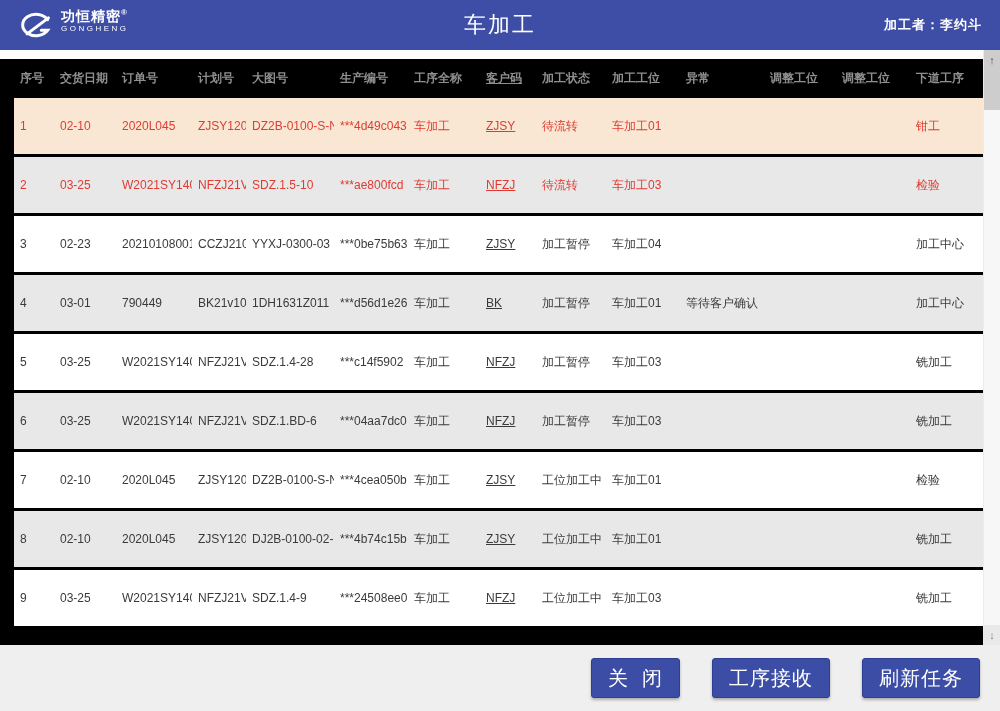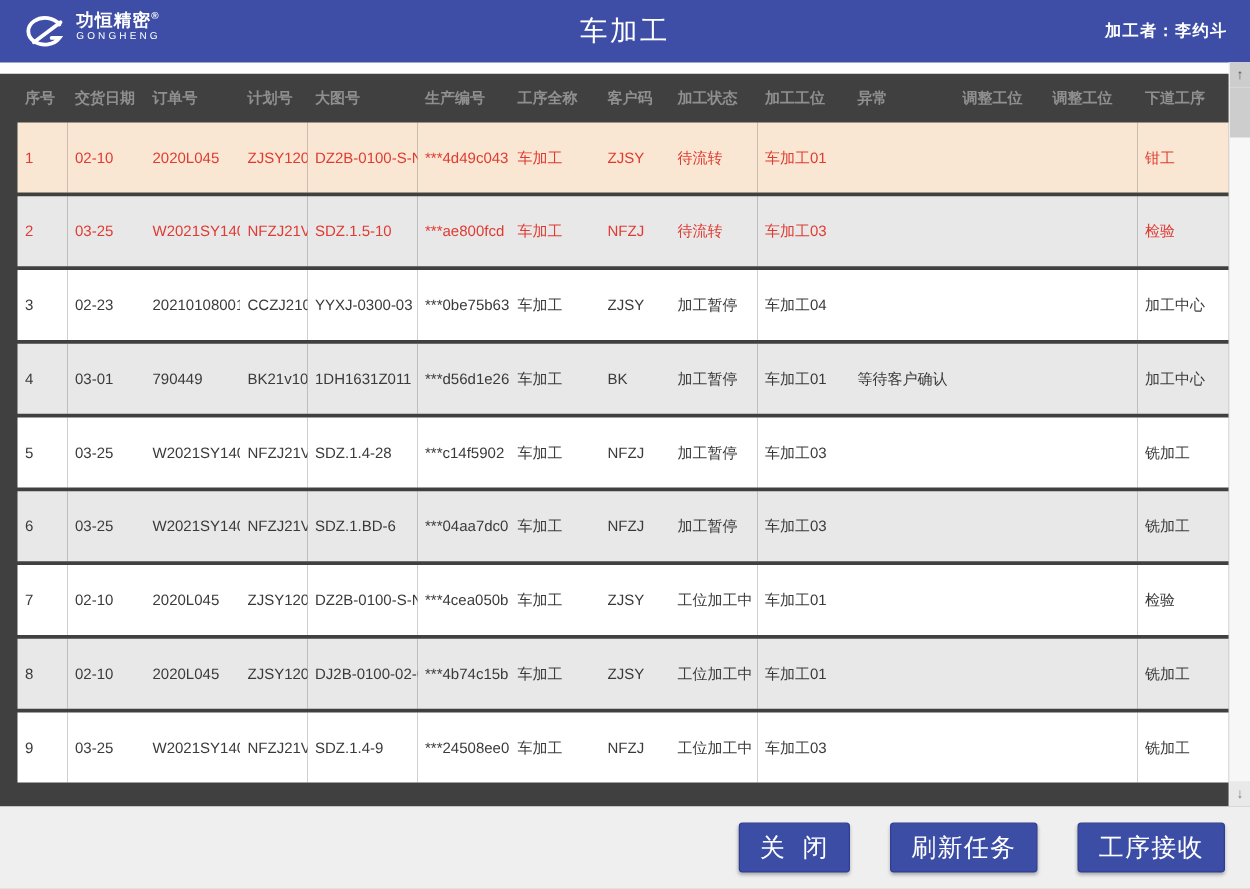--- a/index.html
+++ b/index.html
@@ -22,21 +22,21 @@
   .logo-cn { font-size:14px; font-weight:bold; letter-spacing:1px; }
   .logo-cn sup { font-size:8px; }
   .logo-en { font-size:8px; font-weight:normal; letter-spacing:2.5px; margin-top:2px; }
   .page-title {
     position:absolute; left:0; right:0; text-align:center;
     font-size:22px; letter-spacing:2px; pointer-events:none;
   }
   .operator { margin-left:auto; font-size:13px; font-weight:bold; letter-spacing:1px; }
 
   
-  .table-zone { position:relative; height:595px; background:#404040; }
+  .table-zone { position:relative; height:595px; background:#000000; }
   table.tasks {
     table-layout:fixed; border-collapse:separate; border-spacing:0 3px;
     width:969px; margin-left:14px; margin-top:9px;
   }
   th, td {
     text-align:left; padding:0 0 0 6px; font-size:12px;
     white-space:nowrap; overflow:hidden;
   }
   th { height:33px; color:#8F8F8F; font-weight:bold; vertical-align:middle; }
   td { height:56px; vertical-align:middle; color:#3A3A3A; }
@@ -45,21 +45,21 @@
   tr.row-peach td { background:#FAE7D3; }
   tr.text-red  td { color:#DF3B32; }
 
   th:nth-child(1),  td:nth-child(1)  { width:40px; }
   th:nth-child(2),  td:nth-child(2)  { width:62px; }
   th:nth-child(3),  td:nth-child(3)  { width:76px; }
   th:nth-child(4),  td:nth-child(4)  { width:54px; }
   th:nth-child(5),  td:nth-child(5)  { width:88px; }
   th:nth-child(6),  td:nth-child(6)  { width:74px; }
   th:nth-child(7),  td:nth-child(7)  { width:72px; }
-  th:nth-child(8),  td:nth-child(8)  { width:56px; }
+  th:nth-child(8),  td:nth-child(8)  { width:56px;text-decoration:underline; }
   th:nth-child(9),  td:nth-child(9)  { width:70px; }
   th:nth-child(10), td:nth-child(10) { width:74px; }
   th:nth-child(11), td:nth-child(11) { width:84px; }
   th:nth-child(12), td:nth-child(12) { width:72px; }
   th:nth-child(13), td:nth-child(13) { width:74px; }
   th:nth-child(14), td:nth-child(14) { width:73px; }
 
   
   .scrollbar {
     position:absolute; top:50px; right:0; width:17px; height:595px;
@@ -280,15 +280,15 @@
 </div>
 
 <div class="scrollbar">
   <div class="sb-btn sb-up">↑</div>
   <div class="sb-thumb"></div>
   <div class="sb-btn sb-down">↓</div>
 </div>
 
 <div class="footer">
   <button class="btn">关  闭</button>
+  <button class="btn">工序接收</button>
   <button class="btn">刷新任务</button>
-  <button class="btn">工序接收</button>
 </div>
 
 </body></html>

